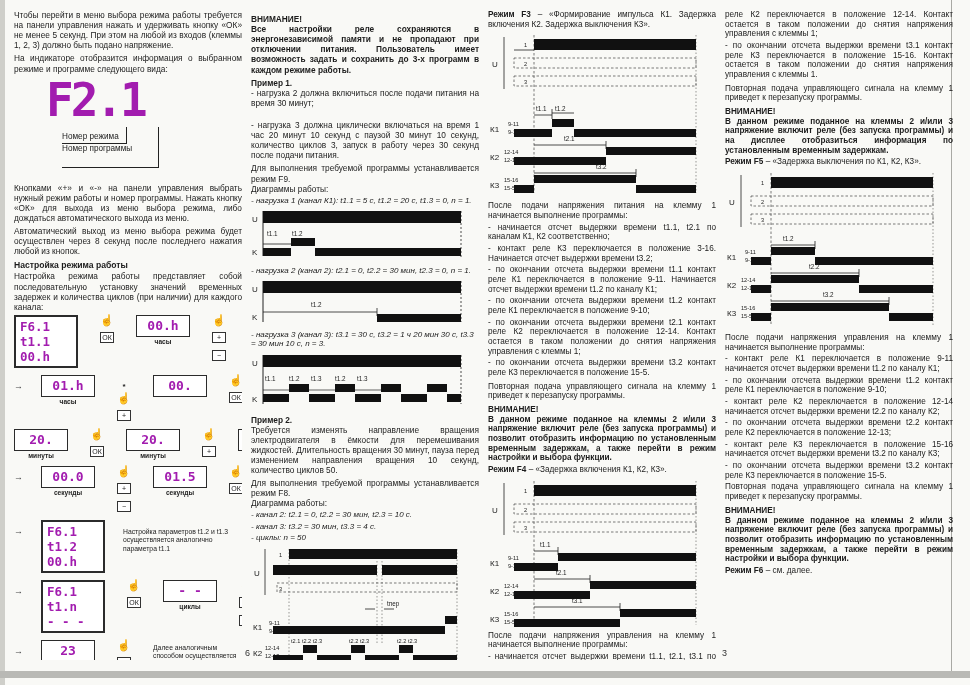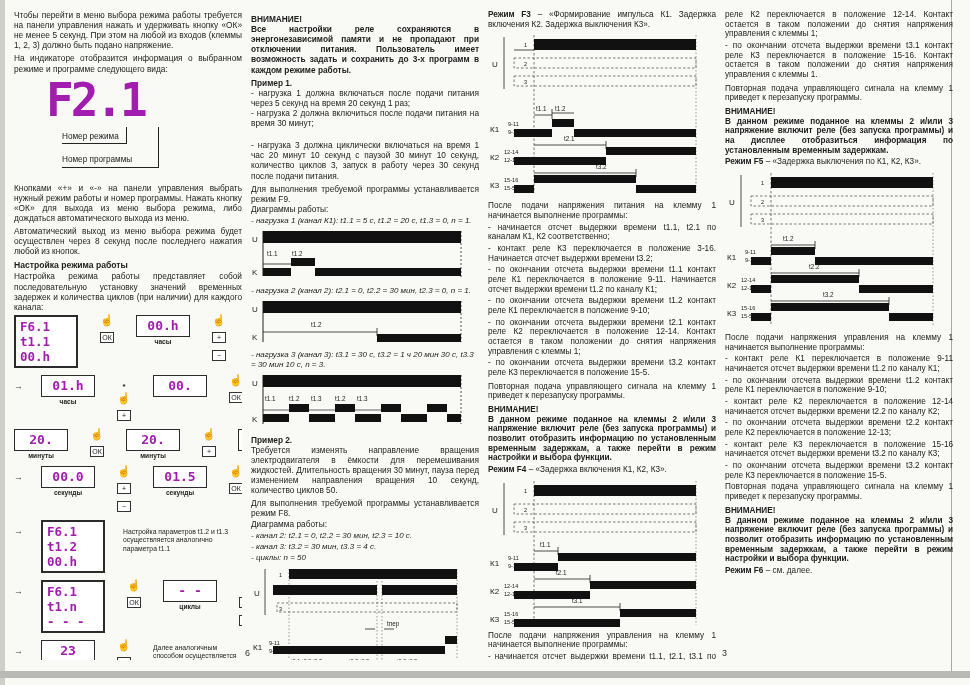--- a/index.html
+++ b/index.html
@@ -58,21 +58,21 @@
     <p>Чтобы перейти в меню выбора режима работы требуется на панели управления нажать и удерживать кнопку «ОК» не менее 5 секунд. При этом на любой из входов (клеммы 1, 2, 3) должно быть подано напряжение.</p>
     <p>На индикаторе отобразится информация о выбранном режиме и программе следующего вида:</p>
 
     <div class="dispwrap">
       <div class="f21 seg">F2.1</div>
       <div class="cline" style="left:98px;top:50px;width:1px;height:16px"></div>
       <div class="cline" style="left:34px;top:66px;width:65px;height:1px"></div>
       <span class="ctext" style="left:34px;top:55px">Номер режима</span>
       <div class="cline" style="left:130px;top:50px;width:1px;height:40px"></div>
       <div class="cline" style="left:34px;top:90px;width:97px;height:1px"></div>
-      <span class="ctext" style="left:34px;top:78px">Номер программы</span>
+      <span class="ctext" style="left:34px;top:67px">Номер программы</span>
     </div>
 
     <p>Кнопками «+» и «-» на панели управления выбрать нужный режим работы и номер программы. Нажать кнопку «ОК» для выхода из меню выбора режима, либо дождаться автоматического выхода из меню.</p>
     <p>Автоматический выход из меню выбора режима будет осуществлен через 8 секунд после последнего нажатия любой из кнопок.</p>
     <div class="h2">Настройка режима работы</div>
     <p>Настройка режима работы представляет собой последовательную установку значений временных задержек и количества циклов (при наличии) для каждого канала:</p>
 
     <div class="flow">
 
       <div class="frow">
@@ -190,21 +190,20 @@
     </div>
 
   </div>
 
   <div class="col">
     <div class="attn">
       <p class="b" style="margin-bottom:0">ВНИМАНИЕ!</p>
       <p class="b">Все настройки реле сохраняются в энергонезависимой памяти и не пропадают при отключении питания. Пользователь имеет возможность задать и сохранить до 3-х программ в каждом режиме работы.</p>
     </div>
     <p class="b" style="margin-bottom:0">Пример 1.</p>
-    <p style="margin-bottom:0">- нагрузка 1 должна включаться  после подачи питания через 5 секунд на время 20 секунд 1 раз;</p>
     <p style="margin-bottom:12px">- нагрузка 2 должна включиться после подачи питания на время 30 минут;</p>
     <p>- нагрузка 3 должна циклически включаться на время 1 час 20 минут 10 секунд с паузой 30 минут 10 секунд, количество циклов 3, запуск в работу через 30 секунд после подачи питания.</p>
     <p style="margin-bottom:0">Для выполнения требуемой программы устанавливается режим F9.</p>
     <p style="margin-bottom:0">Диаграммы работы:</p>
 
     <div class="cap">- нагрузка 1 (канал К1): t1.1 = 5 с, t1.2 = 20 с, t1.3 = 0, n = 1.</div>
     <svg width="224" height="54" viewBox="0 0 224 54">
       <line x1="12" y1="5" x2="12" y2="50" stroke="#222" stroke-width="1"></line>
       <line x1="210" y1="5" x2="210" y2="52" stroke="#222" stroke-width="0.8" stroke-dasharray="2,2"></line>
       <text x="1" y="16" class="klab">U</text>

